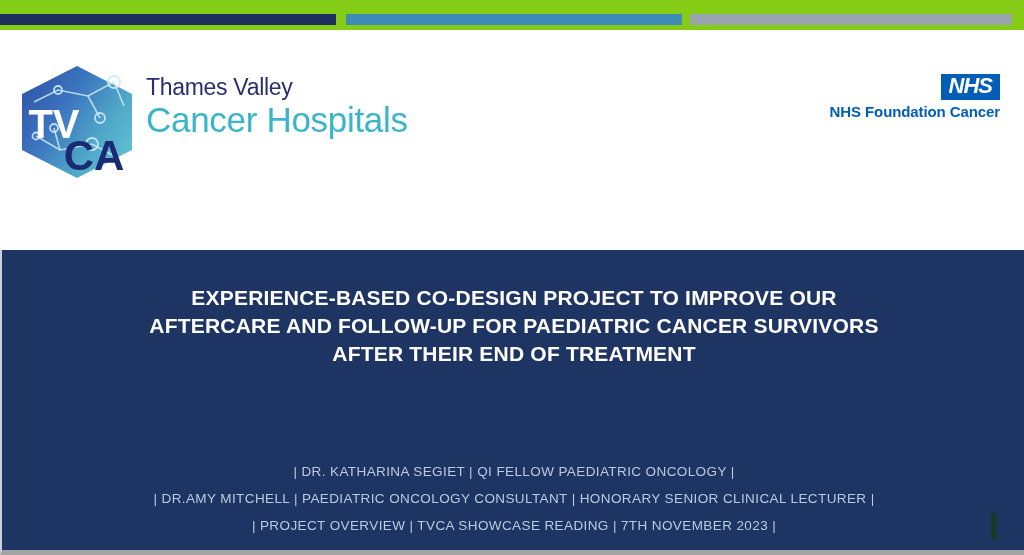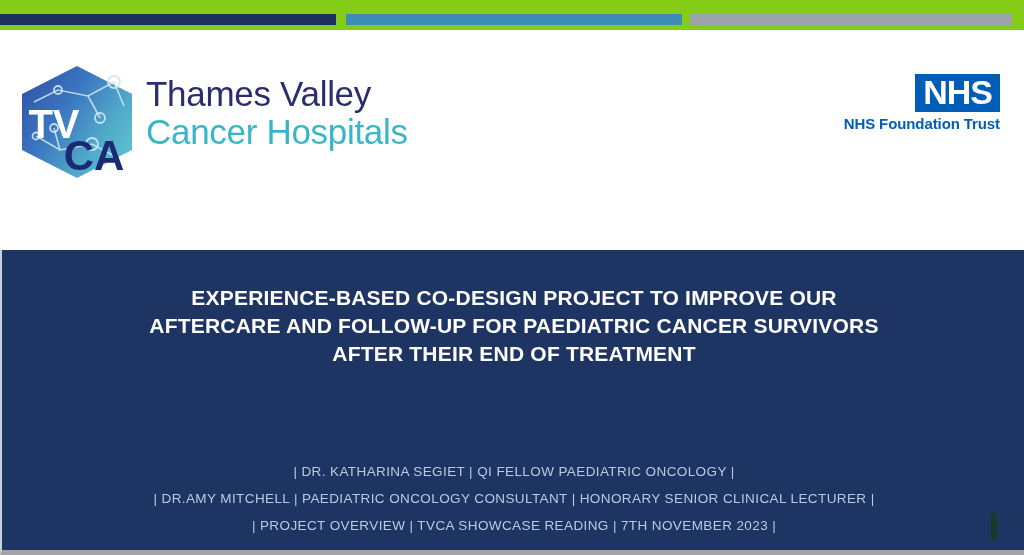--- a/index.html
+++ b/index.html
@@ -51,21 +51,21 @@
     position: absolute;
     left: 0; top: 0;
     width: 126px; height: 120px;
   }
   .tvca-words {
     position: absolute;
     left: 132px; top: 14px;
     line-height: 1.0;
   }
   .tvca-line1 {
-    font-size: 35px;
+    font-size: 23px;
     color: #2b2d6e;
     letter-spacing: -0.3px;
     white-space: nowrap;
   }
   .tvca-line2 {
     font-size: 35px;
     color: #38b6c8;
     letter-spacing: -0.3px;
     white-space: nowrap;
     margin-top: 3px;
@@ -76,21 +76,22 @@
     position: absolute;
     right: 24px; top: 44px;
     width: 290px; height: 110px;
     text-align: right;
   }
   .nhs-box {
     display: inline-block;
     background: #005eb8;
     color: #ffffff;
     font-weight: bold;
-    font-size: 34px;
+    font-size: 22px;
+    font-style: italic;
     letter-spacing: -1px;
     padding: 1px 8px 3px 8px;
     line-height: 1.0;
   }
   .nhs-trustname {
     font-size: 23px;
     font-weight: bold;
     color: #231f20;
     letter-spacing: -0.2px;
     margin-top: 5px;
@@ -195,21 +196,21 @@
         <text x="80" y="108" font-family="Liberation Sans, sans-serif" font-size="42" font-weight="bold" fill="#1b2a72" text-anchor="middle">CA</text>
       </svg>
       <div class="tvca-words">
         <div class="tvca-line1">Thames Valley</div>
         <div class="tvca-line2">Cancer Hospitals</div>
       </div>
     </div>
 
     <div class="nhs-logo">
       <div class="nhs-box">NHS</div>
-      <div class="nhs-trusttype">NHS Foundation Trust</div>
+      <div class="nhs-trusttype">NHS Foundation Cancer</div>
     </div>
 
   </div>
 
   <div class="navy-band">
 
     <div class="title-block">
       <div class="title-line">EXPERIENCE-BASED CO-DESIGN PROJECT TO IMPROVE OUR</div>
       <div class="title-line">AFTERCARE AND FOLLOW-UP FOR PAEDIATRIC CANCER SURVIVORS</div>
       <div class="title-line">AFTER THEIR END OF TREATMENT</div>

